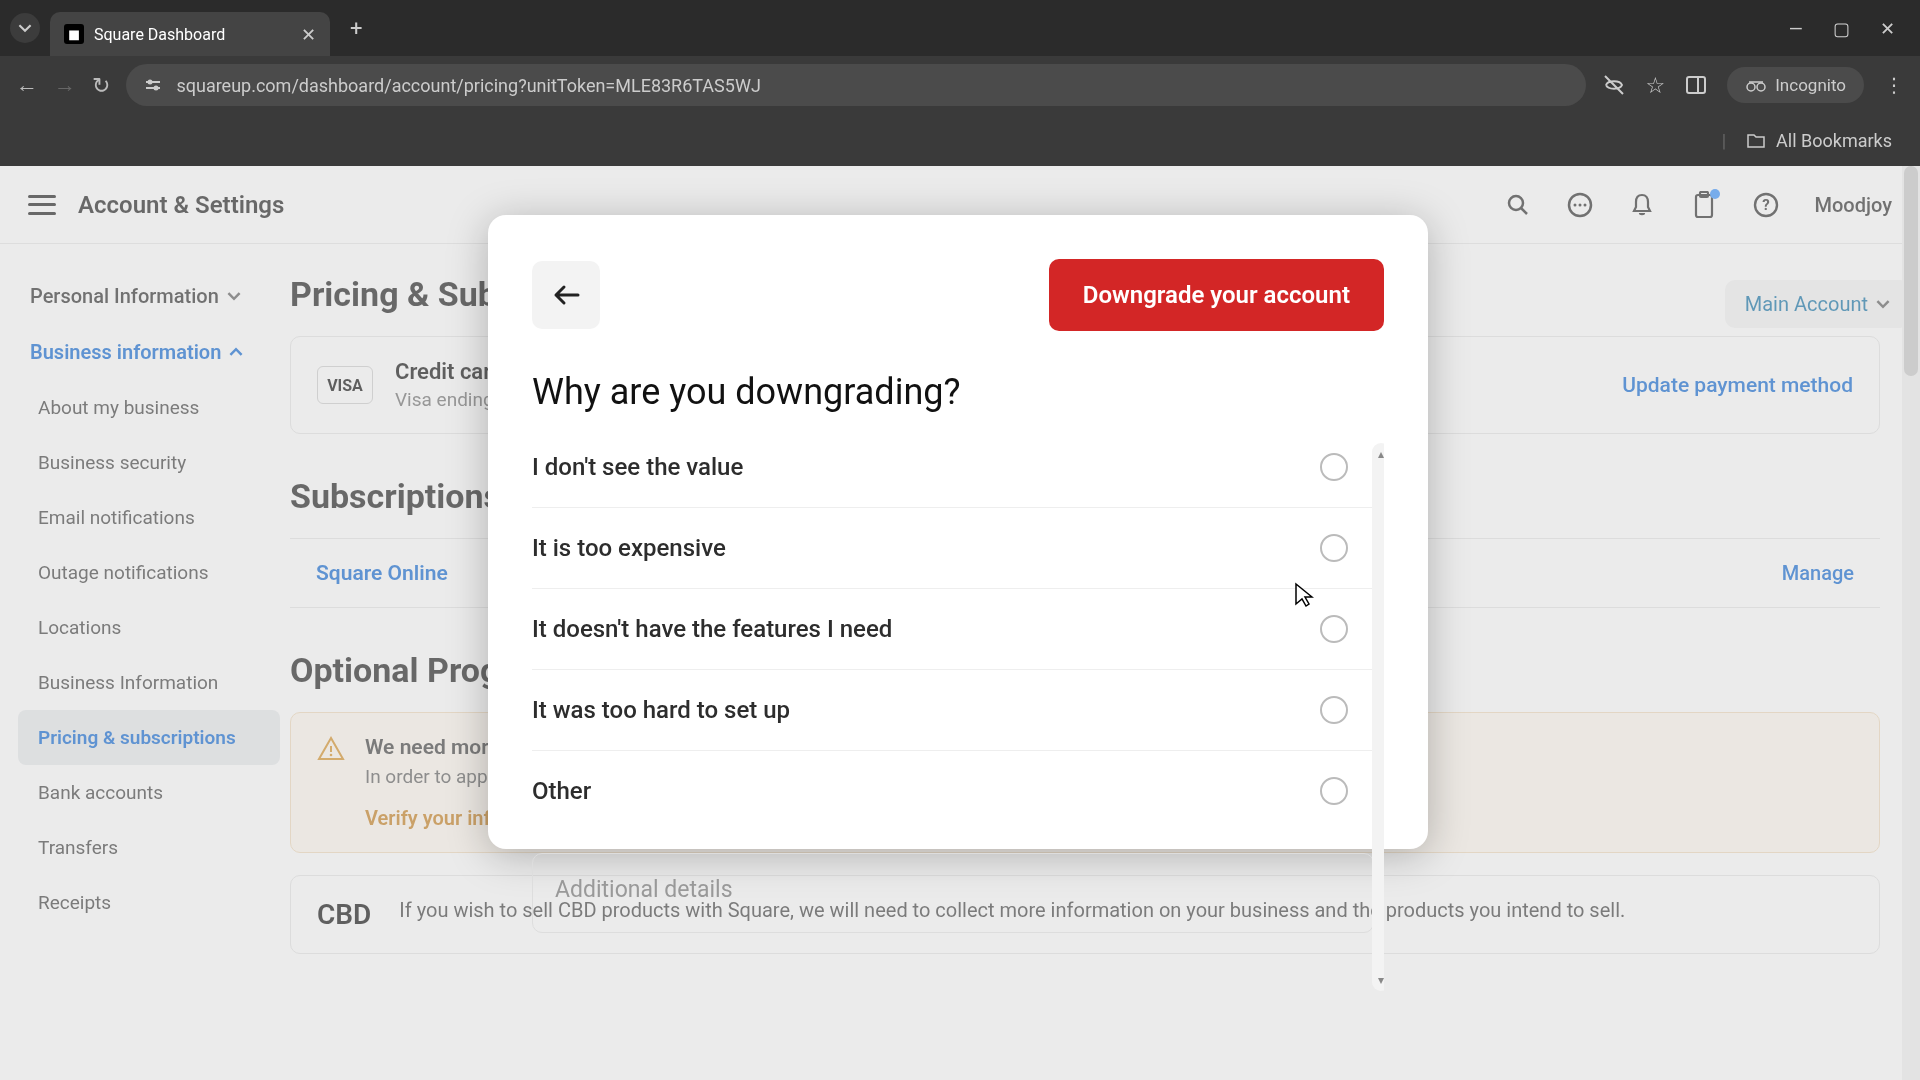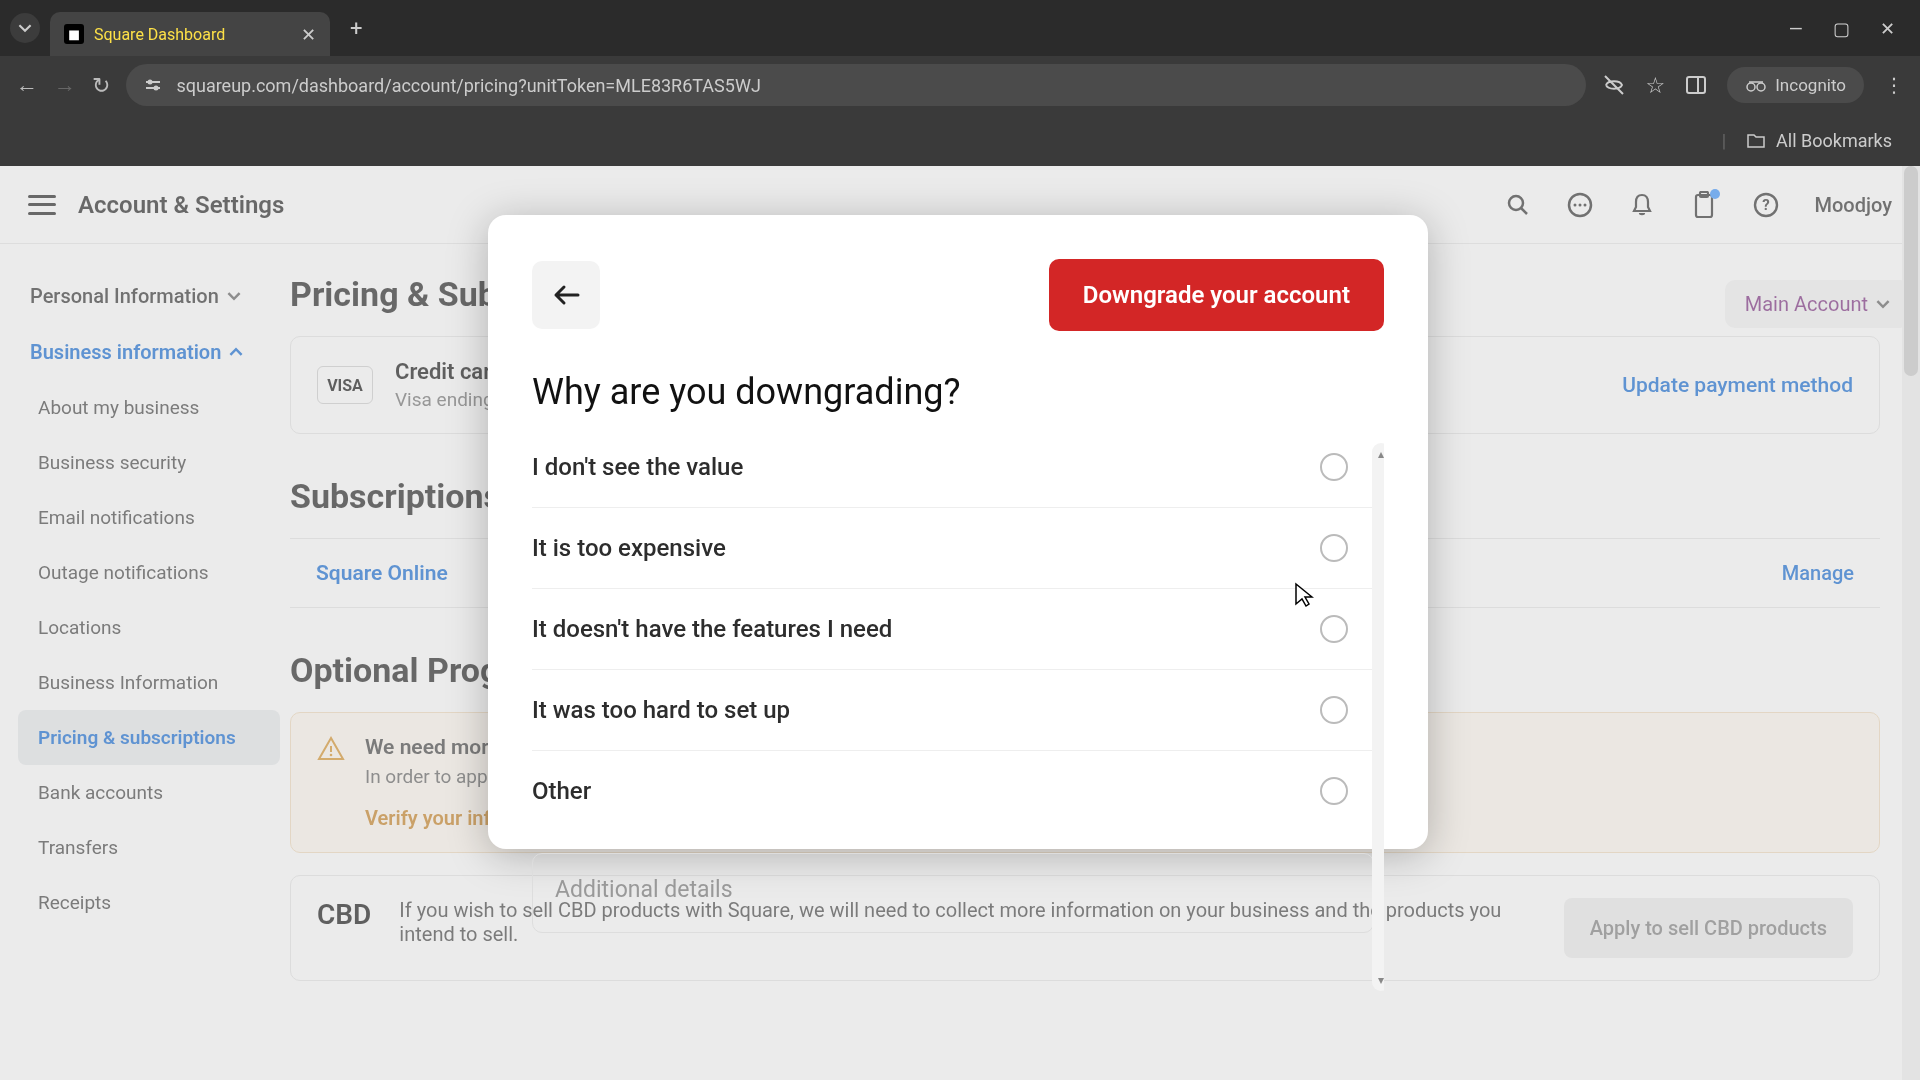--- a/index.html
+++ b/index.html
@@ -4,21 +4,21 @@
 <style>
   * { box-sizing: border-box; margin: 0; padding: 0; }
   body { font-family: -apple-system, BlinkMacSystemFont, "Segoe UI", Roboto, sans-serif; background: #fff; width: 1920px; height: 1080px; overflow: hidden; }
 
   
   .browser-chrome { background: #2b2b2b; color: #ddd; }
   .tab-bar { display: flex; align-items: center; height: 56px; padding: 0 10px; gap: 10px; }
   .tab-dropdown { width: 30px; height: 30px; border-radius: 50%; background: #3c3c3c; display:flex; align-items:center; justify-content:center; }
   .tab { display: flex; align-items: center; gap: 10px; background: #444; border-radius: 10px 10px 0 0; padding: 8px 14px; width: 280px; height: 44px; margin-top: 12px; }
   .tab-favicon { width: 20px; height: 20px; background:#000; border-radius:3px; display:flex; align-items:center; justify-content:center; color:#fff; font-weight:bold; font-size:14px;}
-  .tab-title { flex:1; font-size: 16px; color:#fde047; }
+  .tab-title { flex:1; font-size: 16px; color:#ffffff; }
   .tab-close { color:#ccc; font-size:18px; }
   .new-tab { color:#ccc; font-size:22px; padding: 0 10px; }
   .window-controls { margin-left:auto; display:flex; gap:30px; padding-right:15px; color:#ccc; }
   .window-controls span { font-size:18px; }
   .addr-bar { display:flex; align-items:center; height:58px; padding: 0 16px; gap:16px; background:#3a3a3a; }
   .nav-btn { color:#bbb; font-size:22px; }
   .nav-btn.disabled { color:#666; }
   .url-box { flex:1; background:#4b4b4b; border-radius:28px; height:42px; display:flex; align-items:center; padding:0 18px; gap:14px; color:#ccc; font-size:18px; }
   .addr-right { display:flex; align-items:center; gap:20px; color:#ccc; }
   .incognito-badge { background:#4b4b4b; border-radius:24px; padding:8px 18px; display:flex; align-items:center; gap:8px; font-size:17px;}
@@ -40,21 +40,21 @@
   .app-body { display:flex; height: calc(100% - 78px); }
   .sidebar { width: 290px; padding: 24px 10px 0 18px; }
   .side-group { font-size:20px; color:#222; padding:16px 12px; display:flex; align-items:center; gap:8px; font-weight:500;}
   .side-group.active { color:#0060d1; font-weight:600;}
   .side-item { font-size:19px; color:#333; padding:16px 20px; border-radius:8px; }
   .side-item.selected { background:#e6e9ec; color:#0060d1; font-weight:600; }
 
   .content { flex:1; padding: 30px 40px 0 0; position:relative; }
   .page-heading { font-size:34px; font-weight:700; color:#111; margin-bottom: 22px; }
   .page-heading.mt { margin-top: 42px; }
-  .account-pill { position:absolute; right:10px; top:36px; background:#f2f2f2; border-radius:10px; padding:12px 20px; font-size:20px; color:#701a75; display:flex; align-items:center; gap:8px;}
+  .account-pill { position:absolute; right:10px; top:36px; background:#f2f2f2; border-radius:10px; padding:12px 20px; font-size:20px; color:#0369a1; display:flex; align-items:center; gap:8px;}
   .card { border:1px solid #e3e3e3; border-radius:10px; padding:22px 26px; display:flex; align-items:center; gap:22px; }
   .visa-logo { width:56px; height:38px; border:1px solid #ccc; border-radius:6px; display:flex; align-items:center; justify-content:center; font-size:16px; font-weight:bold; background:#fff;}
   .card-text { flex:1; }
   .card-title { font-size:22px; font-weight:600; }
   .card-sub { font-size:19px; color:#666; margin-top:4px;}
   .link { color:#0060d1; font-size:21px; font-weight:500; }
   .sub-row { border-bottom:1px solid #e3e3e3; border-top:1px solid #e3e3e3; padding:22px 26px; display:flex; align-items:center; }
   .sub-link { color:#0060d1; font-size:21px; font-weight:600; }
   .manage { margin-left:auto; color:#0060d1; font-size:20px; font-weight:500;}
   .warn-card { background:#fff8ee; border:1px solid #f0d9b8; border-radius:10px; padding:22px 26px; display:flex; gap:20px; align-items:flex-start; margin-top:10px;}
@@ -259,21 +259,20 @@
           </div>
         <div>
           <div class="warn-title">We need more information</div>
           <div class="warn-body">In order to apply for this program we need to verify some additional information.</div>
           <div class="warn-link">Verify your information</div>
         </div>
       </div>
       <div class="cbd-row">
         <div style="font-size:28px; font-weight:600;">CBD</div>
         <div class="cbd-body">If you wish to sell CBD products with Square, we will need to collect more information on your business and the products you intend to sell.</div>
-        <div class="cbd-btn">Apply to sell CBD products</div>
       </div>
     </div>
   </div>
 
   <div class="page-scroll">
       <div class="page-thumb"></div>
     </div>
 
   <div class="dim"></div>
 

